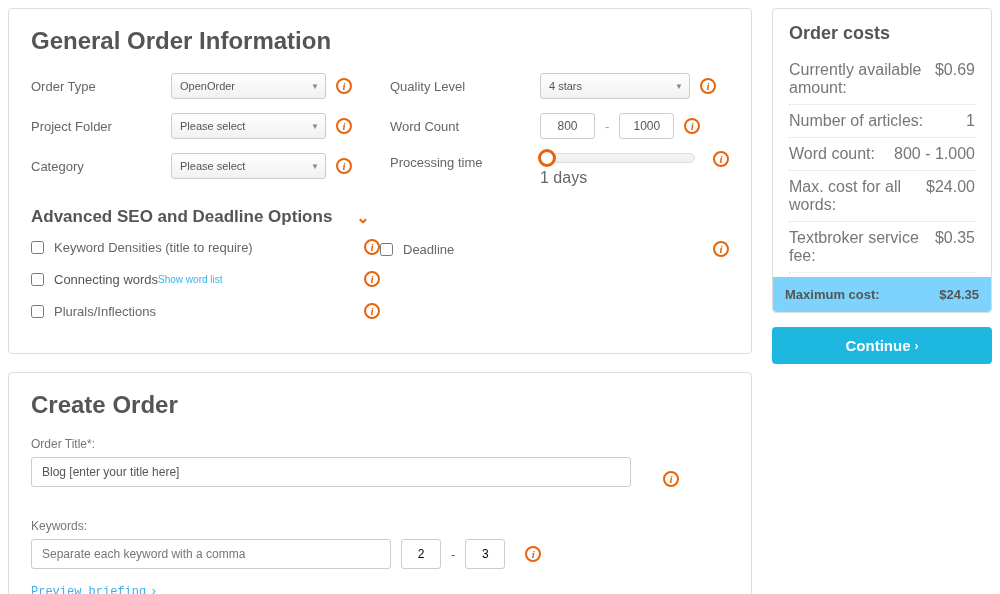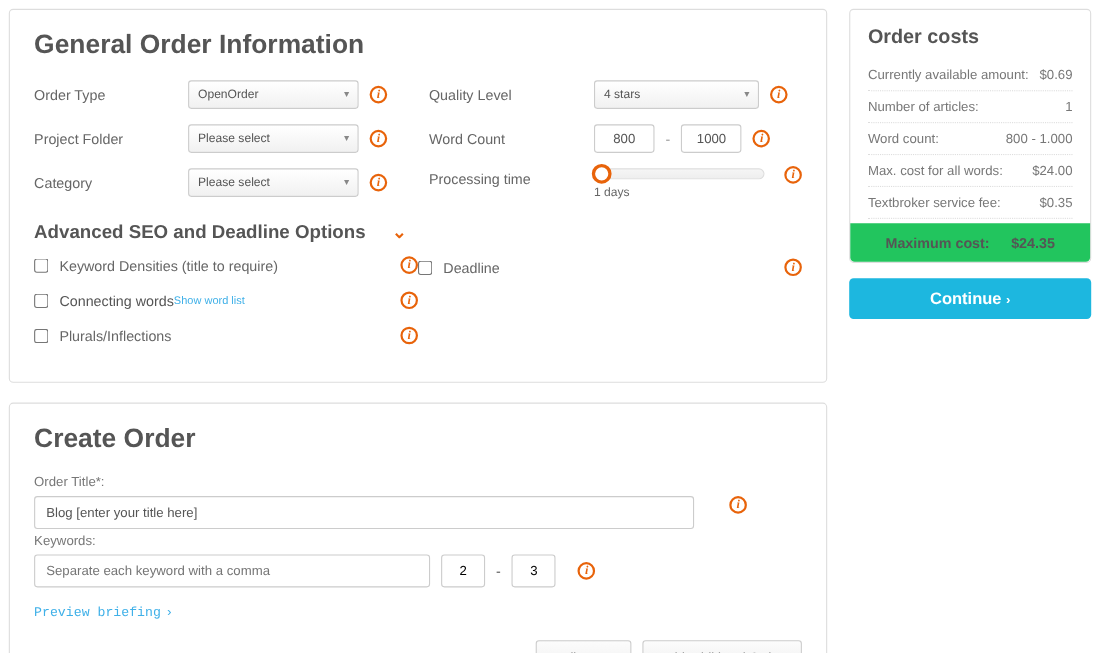--- a/index.html
+++ b/index.html
@@ -16,39 +16,39 @@
 .field-label-r { width: 150px; color: #666; font-size: 13px; }
 .select-field { width: 155px; height: 26px; border: 1px solid #ccc; border-radius: 3px; background: linear-gradient(#fff,#f1f1f1); padding: 0 22px 0 8px; font-size: 11px; color: #555; position: relative; display: flex; align-items: center; cursor: pointer; }
 .select-caret { position: absolute; right: 6px; top: 50%; transform: translateY(-50%); color: #888; font-size: 8px; pointer-events: none; }
 .info-icon { width: 16px; height: 16px; border: 2px solid #e8630a; border-radius: 50%; display: inline-flex; align-items: center; justify-content: center; margin-left: 10px; flex-shrink: 0; cursor: help; position: relative; }
 .info-icon::after { content: "i"; font-family: Georgia, serif; font-style: italic; font-weight: bold; color: #e8630a; font-size: 11px; line-height: 1; }
 .wc-input { width: 55px; height: 26px; border: 1px solid #ccc; border-radius: 3px; text-align: center; font-size: 12px; color: #555; }
 .wc-sep { margin: 0 10px; color: #999; }
 .slider-wrap { flex: 1; }
 .slider-track { height: 10px; background: linear-gradient(#f5f5f5,#eee); border: 1px solid #ddd; border-radius: 6px; position: relative; width: 155px; }
 .slider-handle { position: absolute; left: -3px; top: -5px; width: 18px; height: 18px; border: 3px solid #e8630a; background: #fff; border-radius: 50%; cursor: grab; }
-.slider-label { font-size: 11px; color: #666; margin-top: 6px; }
+.slider-label { font-size: 16px; color: #666; margin-top: 6px; }
 .section-sub { font-size: 17px; font-weight: 600; color: #555; margin-top: 6px; margin-bottom: 12px; display: flex; align-items: center; }
 .chevron { color: #e8630a; font-size: 16px; margin-left: 24px; }
 .chk-row { display: flex; align-items: center; margin-bottom: 16px; }
 .chk { margin-right: 10px; }
 .chk-label { color: #666; font-size: 13px; flex:1; }
 .word-list-link { color: #3fb0e8; font-size: 10px; cursor: pointer; }
 .deadline-col { padding-top: 2px; }
 .cost-panel { border: 1px solid #ddd; border-radius: 4px; padding: 14px 16px 10px; background: #fff; }
 .cost-title { font-size: 18px; font-weight: 600; color: #555; margin-bottom: 10px; }
-.cost-row { display: flex; justify-content: space-between; padding: 7px 0; border-bottom: 1px dotted #ddd; font-size: 12px; color: #777; }
+.cost-row { display: flex; justify-content: space-between; padding: 7px 0; border-bottom: 1px dotted #ddd; font-size: 16px; color: #777; }
 .cost-row:last-of-type { border: none; }
-.cost-max { background: #22c55e; margin: 4px -16px -10px; padding: 10px 32px; display: flex; justify-content: space-between; font-weight: 600; color: #555; font-size: 13px; border-radius: 0 0 4px 4px; }
+.cost-max { background: #7dd3fc; margin: 4px -16px -10px; padding: 10px 12px; display: flex; justify-content: space-between; font-weight: 600; color: #555; font-size: 13px; border-radius: 0 0 4px 4px; }
 .continue-btn { width: 100%; margin-top: 14px; background: #1db7df; color: #fff; border: none; border-radius: 4px; padding: 10px 0; font-size: 15px; font-weight: 600; cursor: pointer; display: flex; align-items: center; justify-content: center; gap: 4px; }
 .chev-right { font-size: 12px; }
 .text-input { width: 100%; height: 30px; border: 1px solid #ccc; border-radius: 3px; padding: 0 10px; font-size: 12px; color: #555; }
 .small-num { width: 40px; height: 30px; border: 1px solid #ccc; border-radius: 3px; text-align: center; font-size: 12px; }
 .save-btn { height: 30px; padding: 0 14px; background: linear-gradient(#fcfcfc,#ededed); border: 1px solid #ccc; border-radius: 3px; font-size: 12px; color: #555; cursor: pointer; }
-.title-row { display: flex; align-items: flex-start; gap: 4px; margin-bottom: 3px; }
+.title-row { display: flex; align-items: flex-end; gap: 4px; margin-bottom: 32px; }
 .title-row .text-input { flex: 1; max-width: 600px; }
 .kw-row { display: flex; align-items: center; gap: 10px; margin-bottom: 14px; }
 .kw-row .text-input { flex: 1; max-width: 360px; }
 .small-label { font-size: 12px; color: #777; margin-bottom: 6px; display: block; }
 .preview-link { color: #3fb0e8; font-size: 12px; cursor: pointer; display: inline-flex; align-items: center; gap: 4px; font-family: Liberation Mono, monospace; }
 .bottom-actions { display: flex; justify-content: flex-end; gap: 10px; margin-top: 18px; }
 .sec-btn { height: 32px; padding: 0 16px; background: linear-gradient(#fcfcfc,#ededed); border: 1px solid #ccc; border-radius: 3px; font-size: 12px; color: #555; cursor: pointer; }
 .adv-row { display:flex; }
 .adv-left { flex:1; }
 .adv-right { flex:1; }

